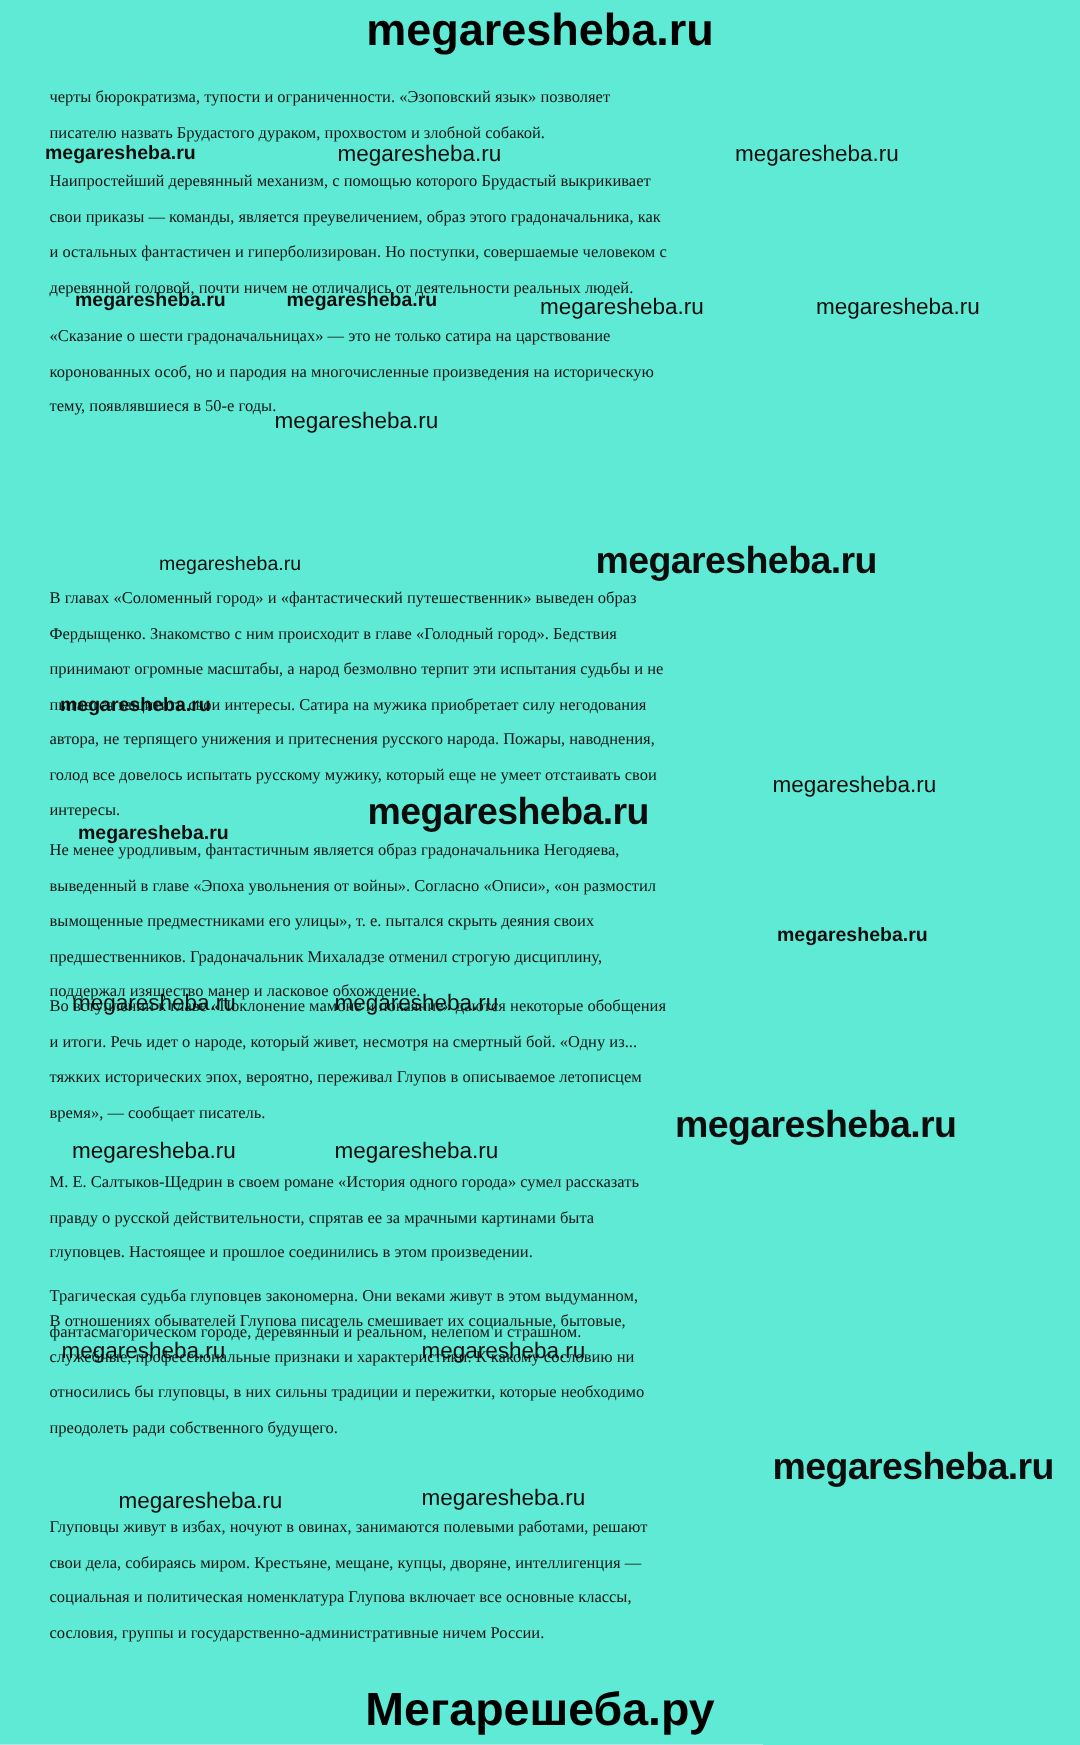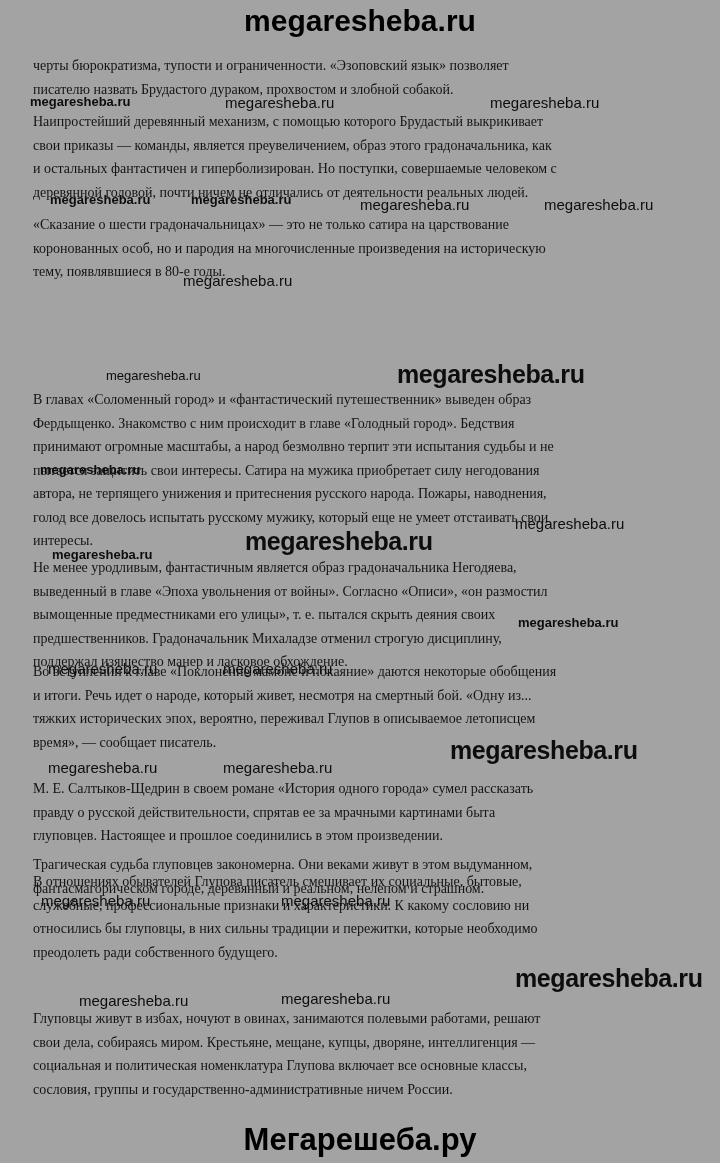--- a/index.html
+++ b/index.html
@@ -1,40 +1,40 @@
 <!DOCTYPE html>
 <html><head>
 <meta charset="utf-8">
 <style>
   html,body{margin:0;padding:0;background:#e8e8e8;}
   .page{
     position:relative;
     width:720px;height:1163px;
     margin:0 auto;
-    background:#a3a3a3;
+    background:#5eead4;
     overflow:hidden;
     color:#111;
   }
   .site-header{
     position:absolute;top:4px;left:0;width:720px;
     text-align:center;
     font-family:"Liberation Sans","DejaVu Sans",sans-serif;
     font-weight:bold;font-size:30px;color:#000;
   }
   .site-footer{
     position:absolute;top:1122px;left:0;width:720px;
     text-align:center;
     font-family:"Liberation Sans","DejaVu Sans",sans-serif;
     font-weight:bold;font-size:31px;color:#000;
   }
   .para{
     position:absolute;left:33px;width:676px;
     margin:0;
     font-family:"Liberation Serif","DejaVu Serif",serif;
-    font-size:14px;line-height:23.5px;
+    font-size:11px;line-height:23.5px;
     color:#141414;
     white-space:pre-line;
     text-align:left;
   }
   .wm{
     position:absolute;
     font-family:"Liberation Sans","DejaVu Sans",sans-serif;
     color:#0d0d0d;
     white-space:nowrap;
     line-height:1;
@@ -52,21 +52,21 @@
   <div class="site-header">megaresheba.ru</div>
 
   <p class="para" style="top:54px">черты бюрократизма, тупости и ограниченности. «Эзоповский язык» позволяет
 писателю назвать Брудастого дураком, прохвостом и злобной собакой.</p>
   <p class="para" style="top:110px">Наипростейший деревянный механизм, с помощью которого Брудастый выкрикивает
 свои приказы — команды, является преувеличением, образ этого градоначальника, как
 и остальных фантастичен и гиперболизирован. Но поступки, совершаемые человеком с
 деревянной головой, почти ничем не отличались от деятельности реальных людей.</p>
   <p class="para" style="top:213px">«Сказание о шести градоначальницах» — это не только сатира на царствование
 коронованных особ, но и пародия на многочисленные произведения на историческую
-тему, появлявшиеся в 80-е годы.</p>
+тему, появлявшиеся в 50-е годы.</p>
   <p class="para" style="top:556px">Не менее уродливым, фантастичным является образ градоначальника Негодяева,
 выведенный в главе «Эпоха увольнения от войны». Согласно «Описи», «он размостил
 вымощенные предместниками его улицы», т. е. пытался скрыть деяния своих
 предшественников. Градоначальник Михаладзе отменил строгую дисциплину,
 поддержал изящество манер и ласковое обхождение.</p>
   <p class="para" style="top:388px">В главах «Соломенный город» и «фантастический путешественник» выведен образ
 Фердыщенко. Знакомство с ним происходит в главе «Голодный город». Бедствия
 принимают огромные масштабы, а народ безмолвно терпит эти испытания судьбы и не
 пытается защитить свои интересы. Сатира на мужика приобретает силу негодования
 автора, не терпящего унижения и притеснения русского народа. Пожары, наводнения,

